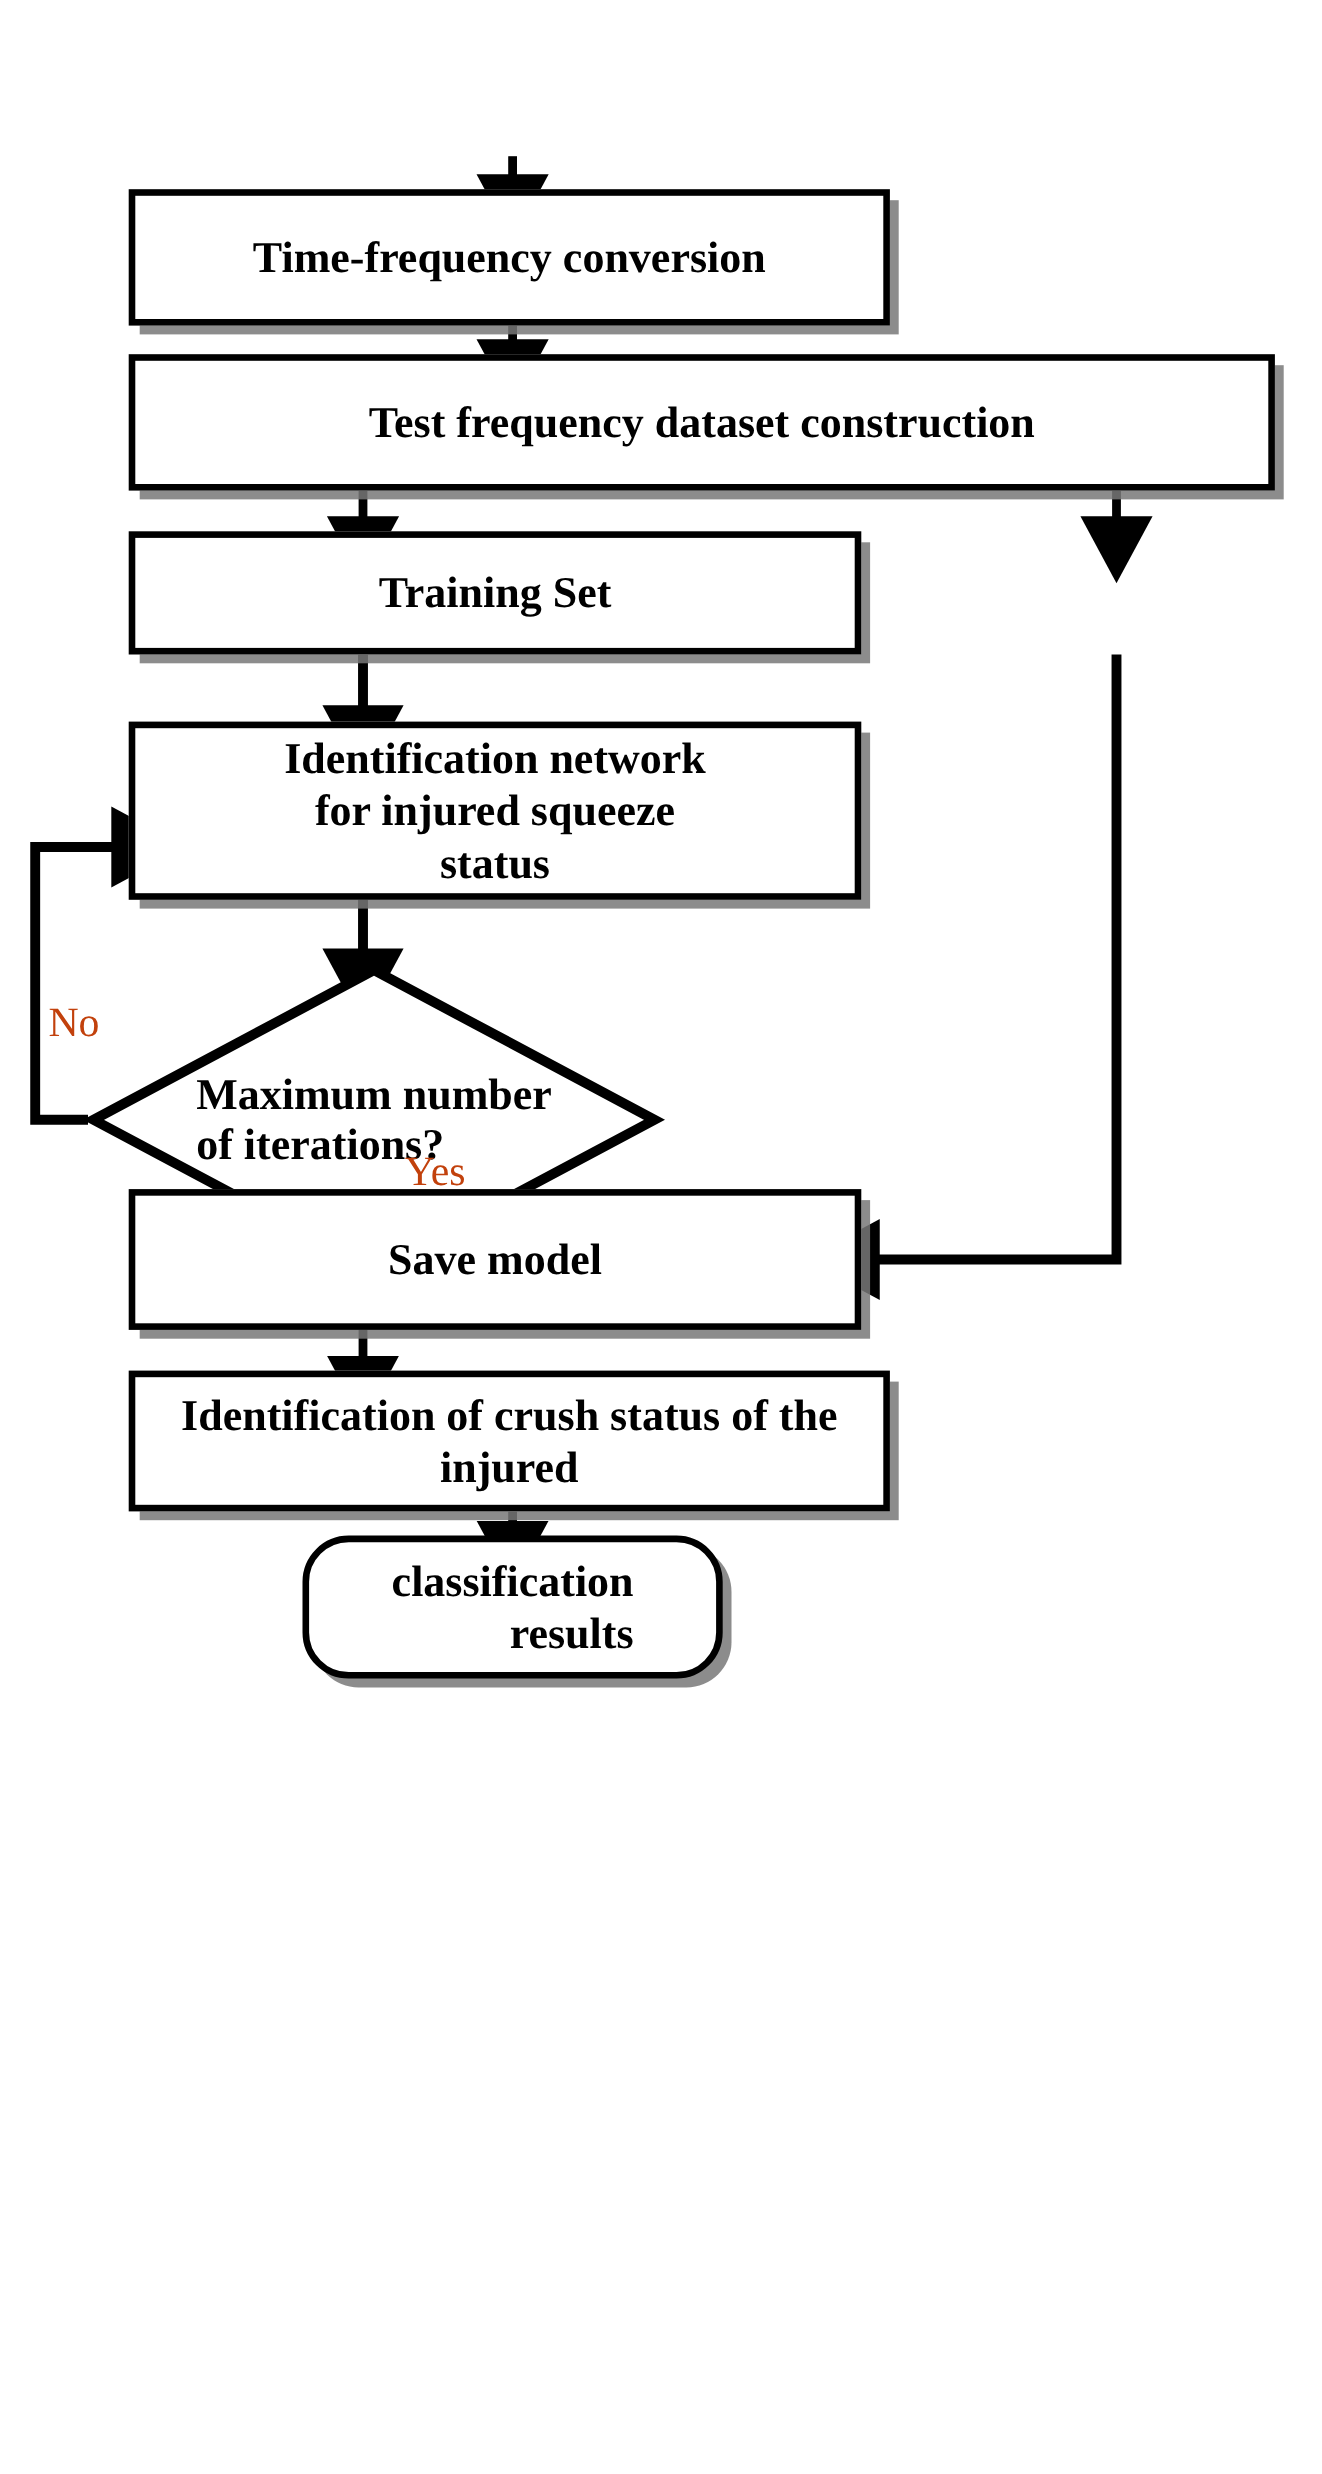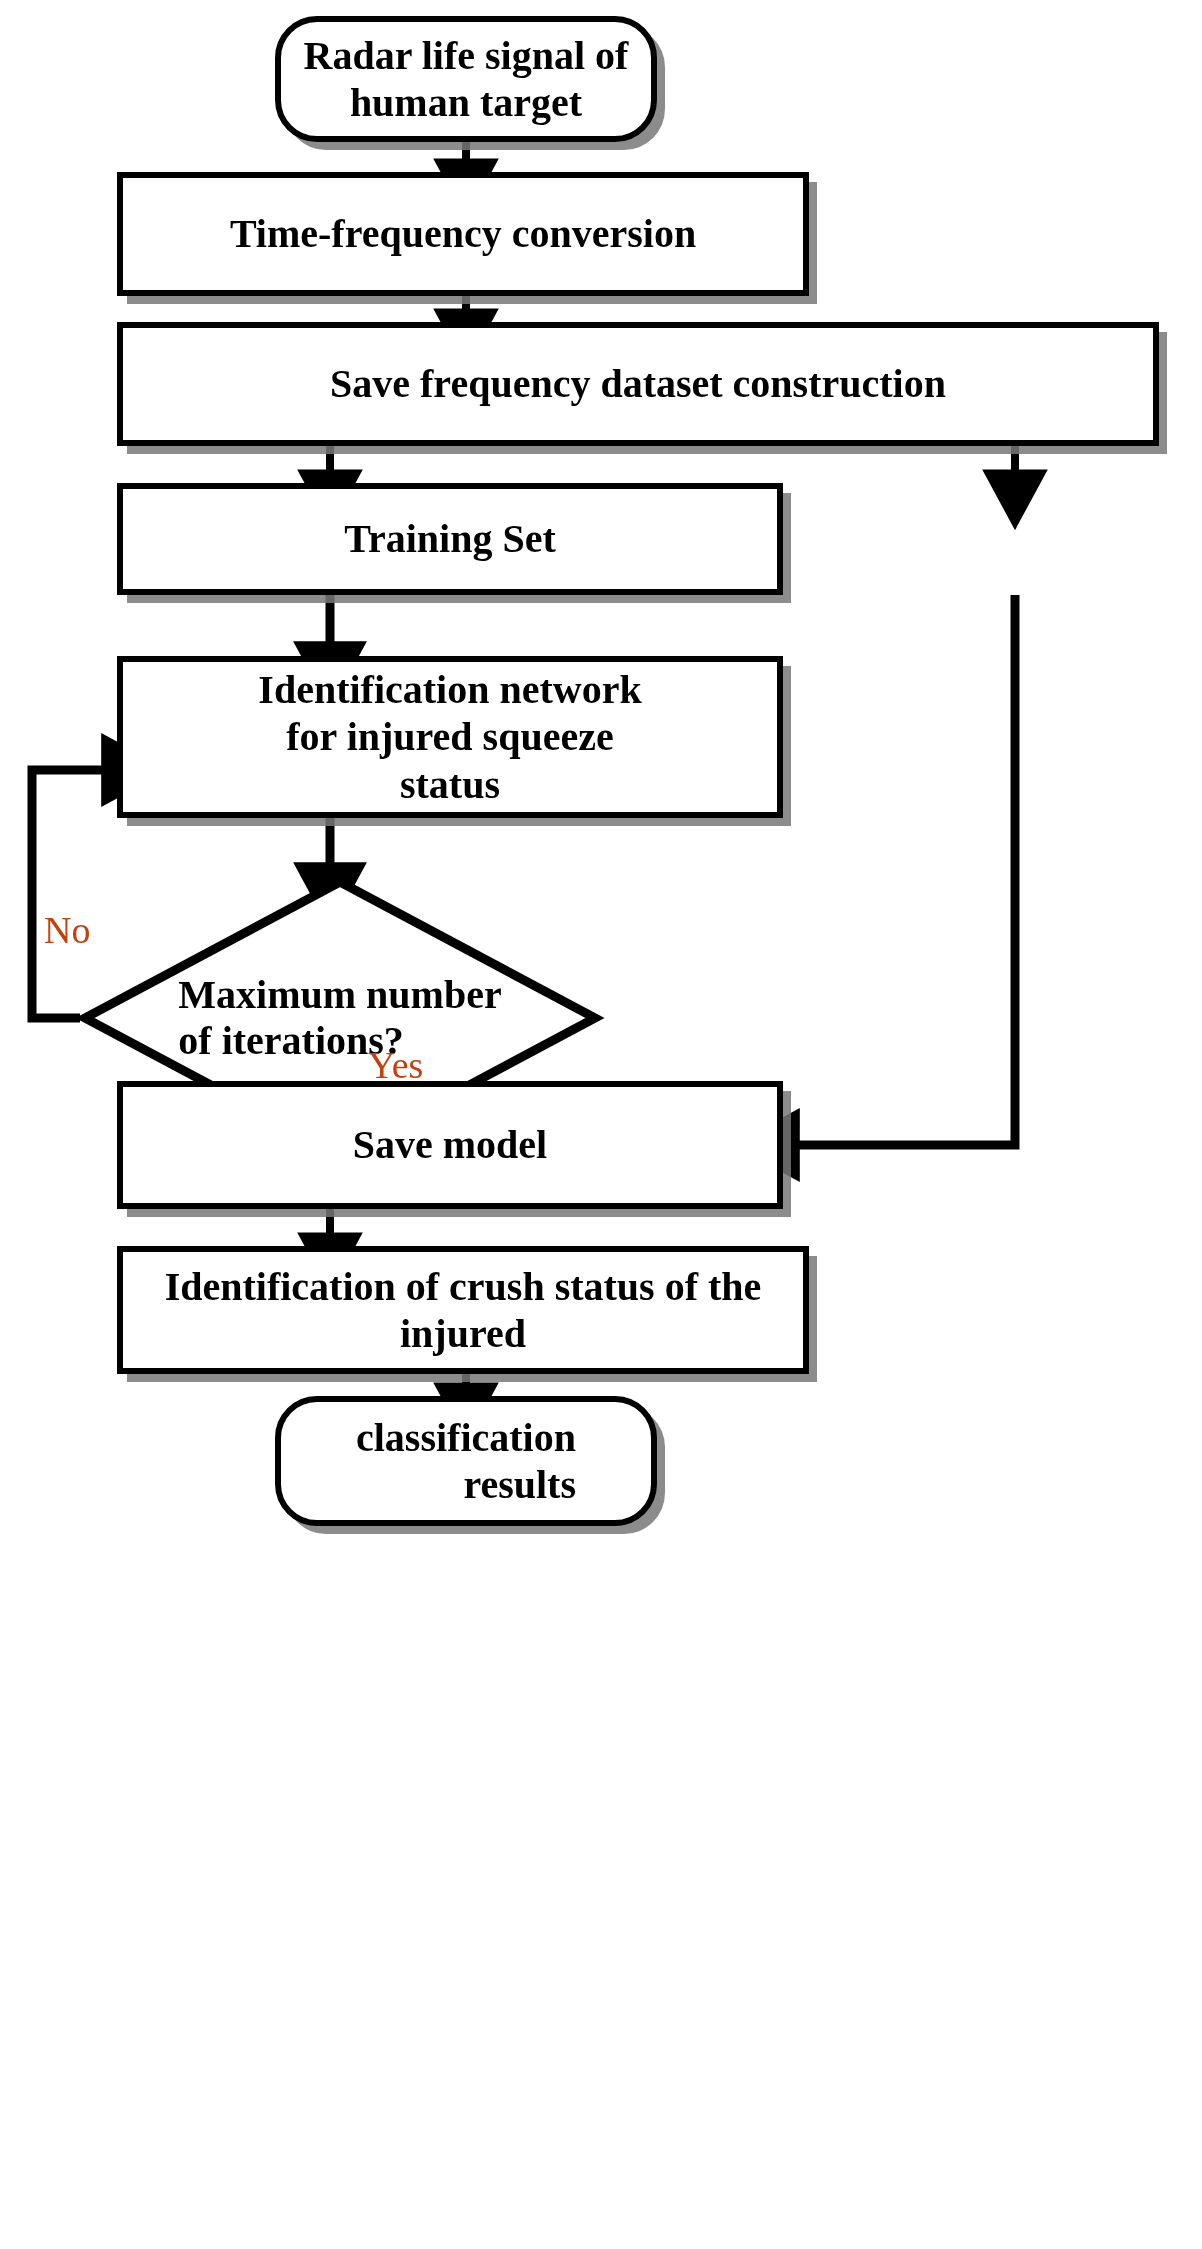--- a/index.html
+++ b/index.html
@@ -112,31 +112,27 @@
 
     <line x1="330" y1="1018" x2="330" y2="1077" stroke="#000" stroke-width="9" marker-end="url(#ah)"></line>
 
     <path d="M 1015 595 L 1015 1145 L 789 1145" fill="none" stroke="#000" stroke-width="9" marker-end="url(#ah)"></path>
 
     <line x1="330" y1="1209" x2="330" y2="1242" stroke="#000" stroke-width="8" marker-end="url(#ah)"></line>
 
     <line x1="466" y1="1374" x2="466" y2="1392" stroke="#000" stroke-width="8" marker-end="url(#ah)"></line>
   </svg>
 
-  <div class="node terminator" id="n-start" style="left: 275px; top: 16px; width: 382px; height: 126px; font-size: 40px;">
-    <span class="label">Radar life signal of
-human target</span>
-  </div>
 
   <div class="node" id="n-tfc" style="left: 117px; top: 172px; width: 692px; height: 124px; font-size: 40px;">
     <span class="label">Time-frequency conversion</span>
   </div>
 
   <div class="node" id="n-dataset" style="left: 117px; top: 322px; width: 1042px; height: 124px; font-size: 40px;">
-    <span class="label">Save frequency dataset construction</span>
+    <span class="label">Test frequency dataset construction</span>
   </div>
 
   <div class="node" id="n-training" style="left: 117px; top: 483px; width: 666px; height: 112px; font-size: 40px;">
     <span class="label">Training Set</span>
   </div>
 
 
   <div class="node" id="n-network" style="left: 117px; top: 656px; width: 666px; height: 162px; font-size: 40px;">
     <span class="label">Identification network
 for injured squeeze

